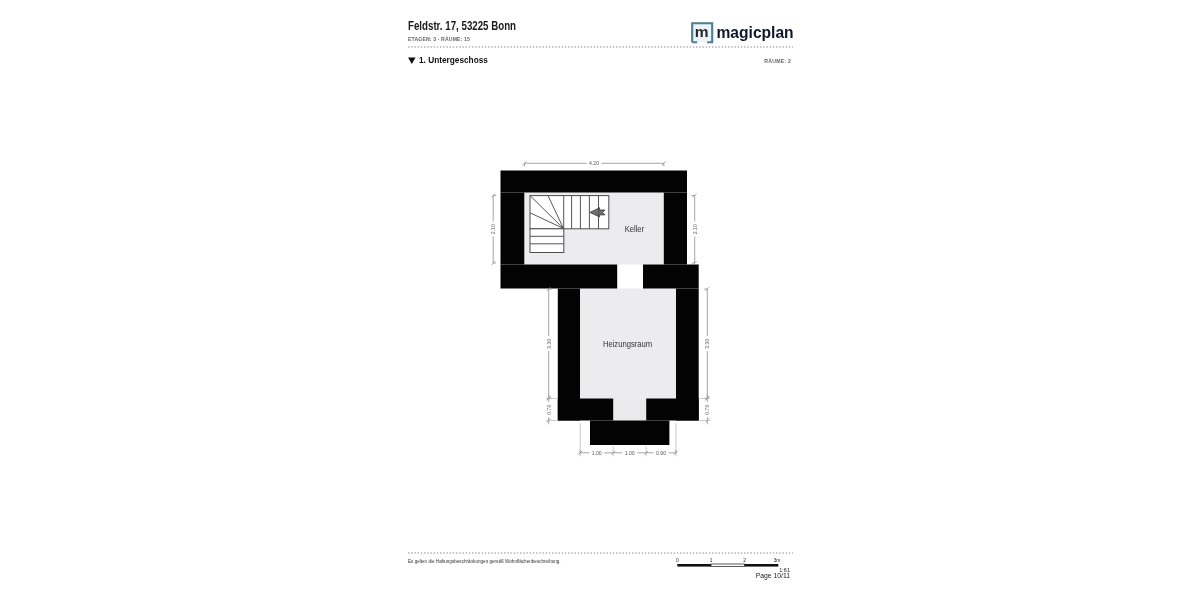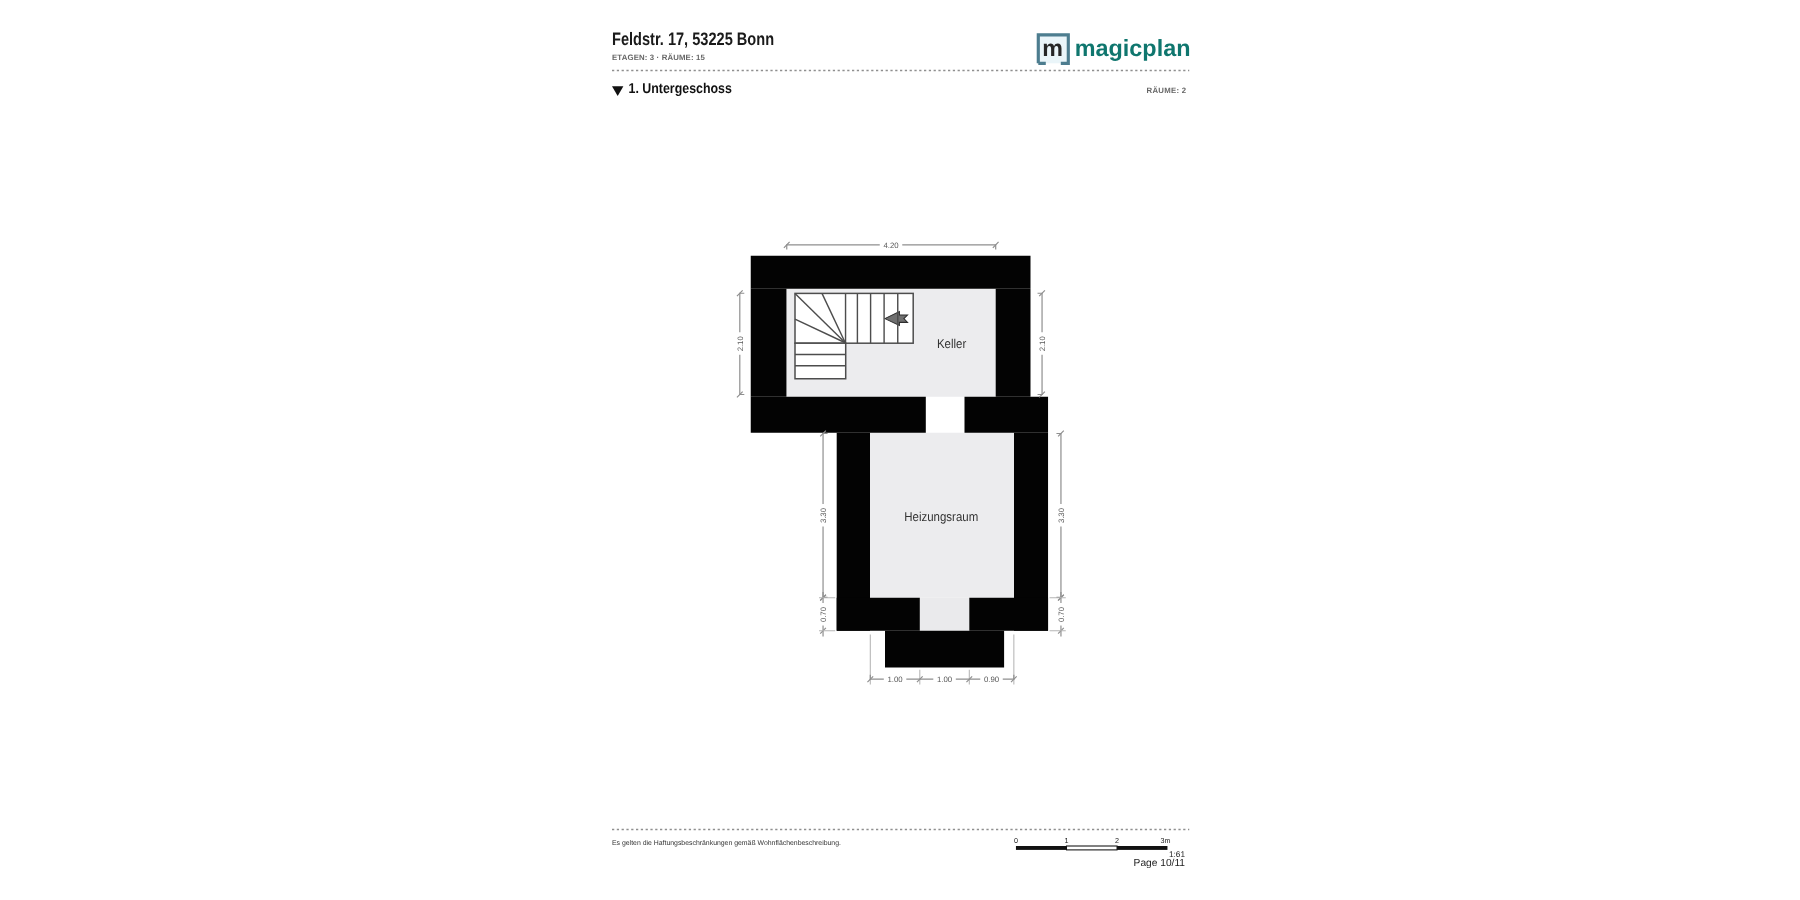--- a/index.html
+++ b/index.html
@@ -14,21 +14,21 @@
   <div class="abs" style="left:408px;top:18.6px;font-size:12px;font-weight:bold;color:#1a1a1a;transform:scaleX(0.81);transform-origin:0 0;white-space:nowrap;">Feldstr. 17, 53225 Bonn</div>
 
   <div class="abs" style="left:408px;top:36px;font-size:5.2px;font-weight:bold;color:#666;letter-spacing:0.1px;white-space:nowrap;">ETAGEN: 3 · RÄUME: 15</div>
 
   <svg class="abs" style="left:690px;top:21px;" width="24" height="23" viewBox="0 0 24 23">
     <rect x="1.2" y="1.2" width="21" height="20" fill="#eaf5f9"></rect>
     <path d="M2.2 21.2 V2.2 H22.2 V21.2 H17.2 M7.2 21.2 H2.2" fill="none" stroke="#4d7d8f" stroke-width="2.1"></path>
     <text x="11.7" y="16.3" font-size="15.5" font-weight="bold" fill="#262626" text-anchor="middle" font-family="Liberation Sans">m</text>
   </svg>
 
-  <div class="abs" style="left:716.5px;top:24px;font-size:15.6px;font-weight:bold;color:#0f766e;white-space:nowrap;">magicplan</div>
+  <div class="abs" style="left:716.5px;top:24px;font-size:15.6px;font-weight:bold;color:#0f172a;white-space:nowrap;">magicplan</div>
 
   <svg class="abs" style="left:408px;top:45.5px;" width="385" height="2" viewBox="0 0 385 2">
       <line x1="0" y1="1" x2="385" y2="1" stroke="#8f8f8f" stroke-width="1" stroke-dasharray="1.5 1.7"></line>
     </svg>
 
   <svg class="abs" style="left:408px;top:57.4px;" width="9" height="8" viewBox="0 0 9 8">
       <polygon points="0,0.5 7.6,0.5 3.8,7" fill="#111"></polygon>
     </svg>
 
   <div class="abs" style="left:419px;top:54px;font-size:9.5px;font-weight:bold;color:#111;transform:scaleX(0.87);transform-origin:0 0;white-space:nowrap;">1. Untergeschoss</div>

